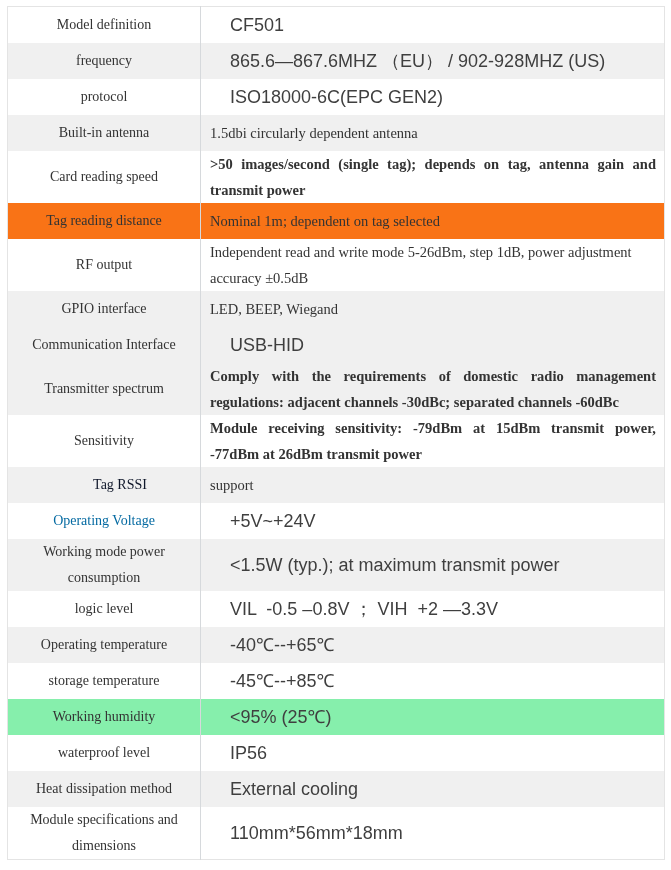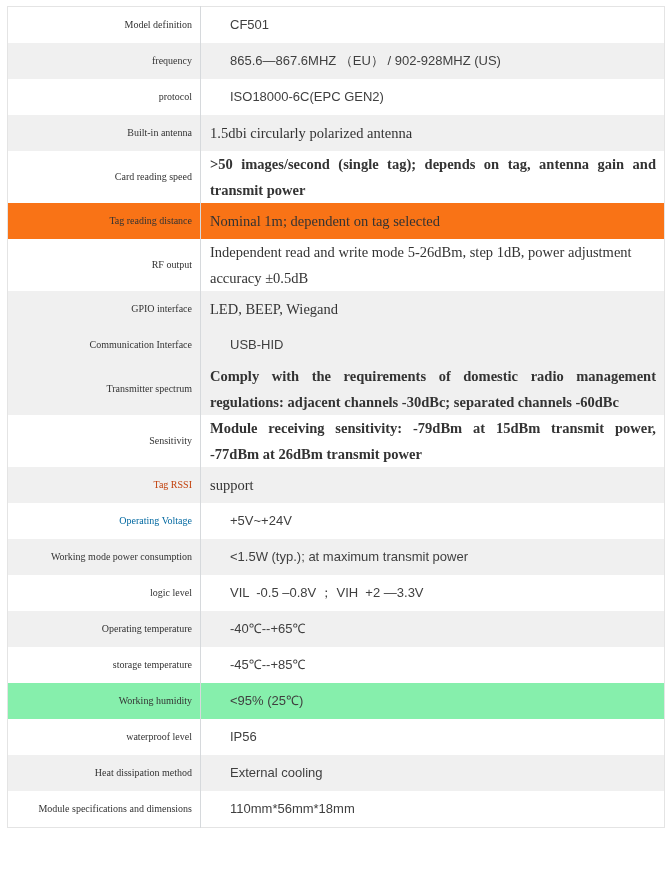--- a/index.html
+++ b/index.html
@@ -28,37 +28,37 @@
   tr.spec-row:nth-child(odd)  { background: #ffffff; }
   td {
     height: 36px;
     padding: 0 8px;
     line-height: 26px;
     vertical-align: middle;
     overflow: hidden;
   }
   td.label {
     border-right: 1px solid #d6d9dc;
-    text-align: right;
+    text-align: center;
     color: #333333;
-    font-size: 10px;
+    font-size: 14px;
     font-family: "Liberation Serif", serif;
   }
   td.value {
     color: #333333;
     white-space: pre-wrap;
     padding-left: 9px;
   }
   td.value.serif {
     font-family: "Liberation Serif", serif;
     font-size: 14.5px;
   }
   td.value.sans {
     font-family: "Liberation Sans", sans-serif;
-    font-size: 13px;
+    font-size: 18px;
     color: #3f3f3f;
     padding-left: 29px;
   }
   td.value.justify {
     text-align: justify;
     font-weight: bold;
   }
 </style>
 </head>
 <body>
@@ -77,21 +77,21 @@
         <tr class="spec-row" style="background: rgb(240, 240, 240);">
     <td class="label" style="border-right-color: rgb(214, 217, 220); color: rgb(51, 51, 51);">frequency</td>
     <td class="value sans">865.6—867.6MHZ （EU） / 902-928MHZ (US)</td>
   </tr>
         <tr class="spec-row">
     <td class="label" style="border-right-color: rgb(214, 217, 220); color: rgb(51, 51, 51);">protocol</td>
     <td class="value sans">ISO18000-6C(EPC GEN2)</td>
   </tr>
         <tr class="spec-row" style="background: rgb(240, 240, 240);">
     <td class="label" style="border-right-color: rgb(214, 217, 220); color: rgb(51, 51, 51);">Built-in antenna</td>
-    <td class="value serif">1.5dbi circularly polarized antenna</td>
+    <td class="value serif">1.5dbi circularly dependent antenna</td>
   </tr>
         <tr class="spec-row">
     <td class="label" style="border-right-color: rgb(214, 217, 220); color: rgb(51, 51, 51);">Card reading speed</td>
     <td class="value serif justify">&gt;50 images/second (single tag); depends on tag, antenna gain and transmit power</td>
   </tr>
         <tr class="spec-row" style="background: #f97316;">
     <td class="label" style="border-right-color: rgb(214, 217, 220); color: rgb(51, 51, 51);">Tag reading distance</td>
     <td class="value serif">Nominal 1m; dependent on tag selected</td>
   </tr>
         <tr class="spec-row">
@@ -109,21 +109,21 @@
   </tr>
         <tr class="spec-row" style="background: rgb(240, 240, 240);">
     <td class="label" style="border-right-color: rgb(214, 217, 220); color: rgb(51, 51, 51);">Transmitter spectrum</td>
     <td class="value serif justify">Comply with the requirements of domestic radio management regulations: adjacent channels -30dBc; separated channels -60dBc</td>
   </tr>
         <tr class="spec-row">
     <td class="label" style="border-right-color: rgb(214, 217, 220); color: rgb(51, 51, 51);">Sensitivity</td>
     <td class="value serif justify">Module receiving sensitivity: -79dBm at 15dBm transmit power, -77dBm at 26dBm transmit power</td>
   </tr>
         <tr class="spec-row" style="background: rgb(240, 240, 240);">
-    <td class="label" style="border-right-color: rgb(214, 217, 220); color: #c2410c; padding-left: 40px;">Tag RSSI</td>
+    <td class="label" style="border-right-color: rgb(214, 217, 220); color: #0f172a; padding-left: 40px;">Tag RSSI</td>
     <td class="value serif">support</td>
   </tr>
         <tr class="spec-row">
     <td class="label" style="border-right-color: rgb(214, 217, 220); color: #0369a1;">Operating Voltage</td>
     <td class="value sans">+5V~+24V</td>
   </tr>
         <tr class="spec-row" style="background: rgb(240, 240, 240);">
     <td class="label" style="border-right-color: rgb(214, 217, 220); color: rgb(51, 51, 51);">Working mode power consumption</td>
     <td class="value sans">&lt;1.5W (typ.); at maximum transmit power</td>
   </tr>

